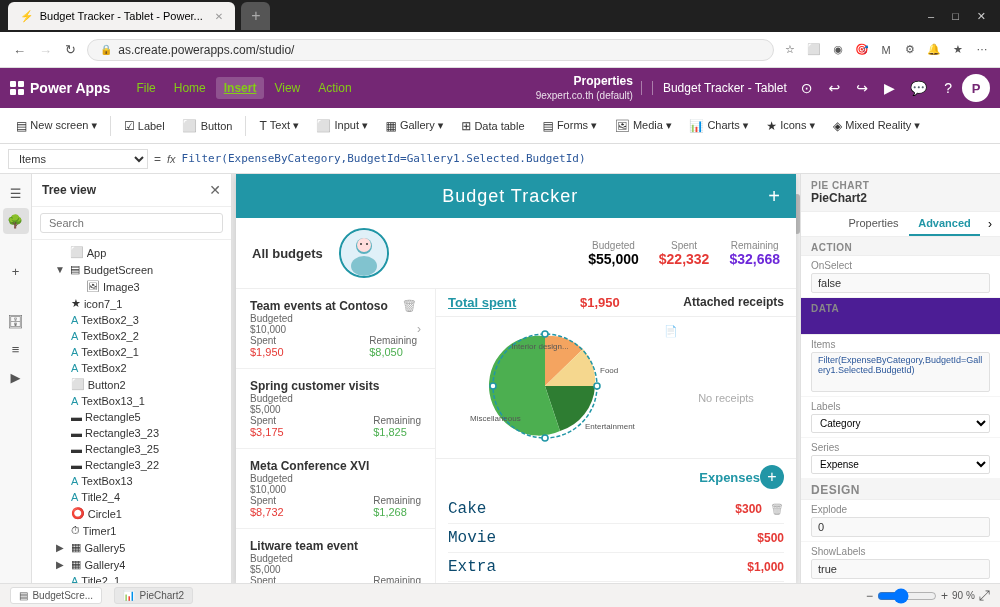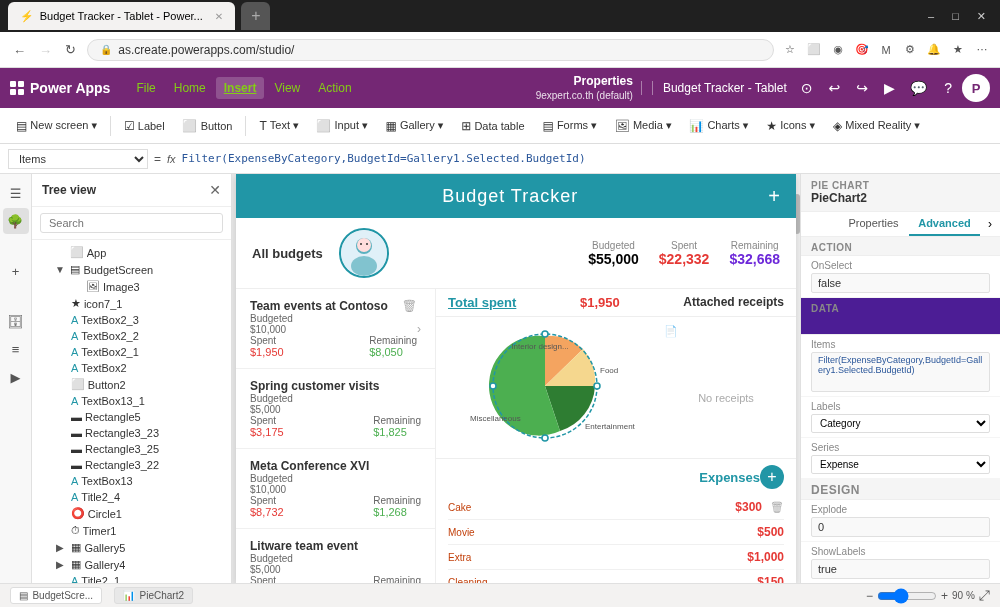--- a/index.html
+++ b/index.html
@@ -94,21 +94,21 @@
     .budget-item-name { font-size: 12px; font-weight: 600; color: #333; }
     .budget-item-detail { font-size: 10px; color: #666; }
     .budget-item-spent { font-size: 11px; color: #e53935; }
     .budget-item-remaining { font-size: 11px; color: #4CAF50; }
     .budget-item-chevron { color: #aaa; font-size: 12px; }
     .budget-item-trash { color: #aaa; font-size: 12px; cursor: pointer; }
 
     .bt-right { flex: 1; overflow-y: auto; }
     .bt-plus-circle { width: 24px; height: 24px; border-radius: 50%; background: #2196A6; color: #fff; display: flex; align-items: center; justify-content: center; font-size: 16px; cursor: pointer; }
     .expense-row { display: flex; align-items: center; justify-content: space-between; padding: 5px 0; border-bottom: 1px solid #f0f0f0; }
-    .expense-name { font-size: 10px; color: #c2410c; }
+    .expense-name { font-size: 16px; color: #0c4a6e; font-family: Liberation Mono, monospace; }
     .expense-amount { font-size: 12px; color: #e53935; font-weight: 600; }
     .expense-trash { color: #aaa; font-size: 11px; cursor: pointer; }
 
     
     .right-panel { width: 200px; background: #fff; border-left: 1px solid #e0e0e0; display: flex; flex-direction: column; font-size: 11px; }
     .rp-section-header { padding: 6px 10px; background: #f5f5f5; border-bottom: 1px solid #eee; }
     .rp-label { font-size: 10px; color: #888; font-weight: 600; letter-spacing: 0.5px; text-transform: uppercase; }
     .rp-value { font-size: 12px; color: #333; font-weight: 600; }
     .rp-tabs { display: flex; border-bottom: 1px solid #eee; padding-left: 37px; }
     .rp-tab { flex: 1; text-align: center; padding: 5px; cursor: pointer; font-size: 11px; color: #555; }

